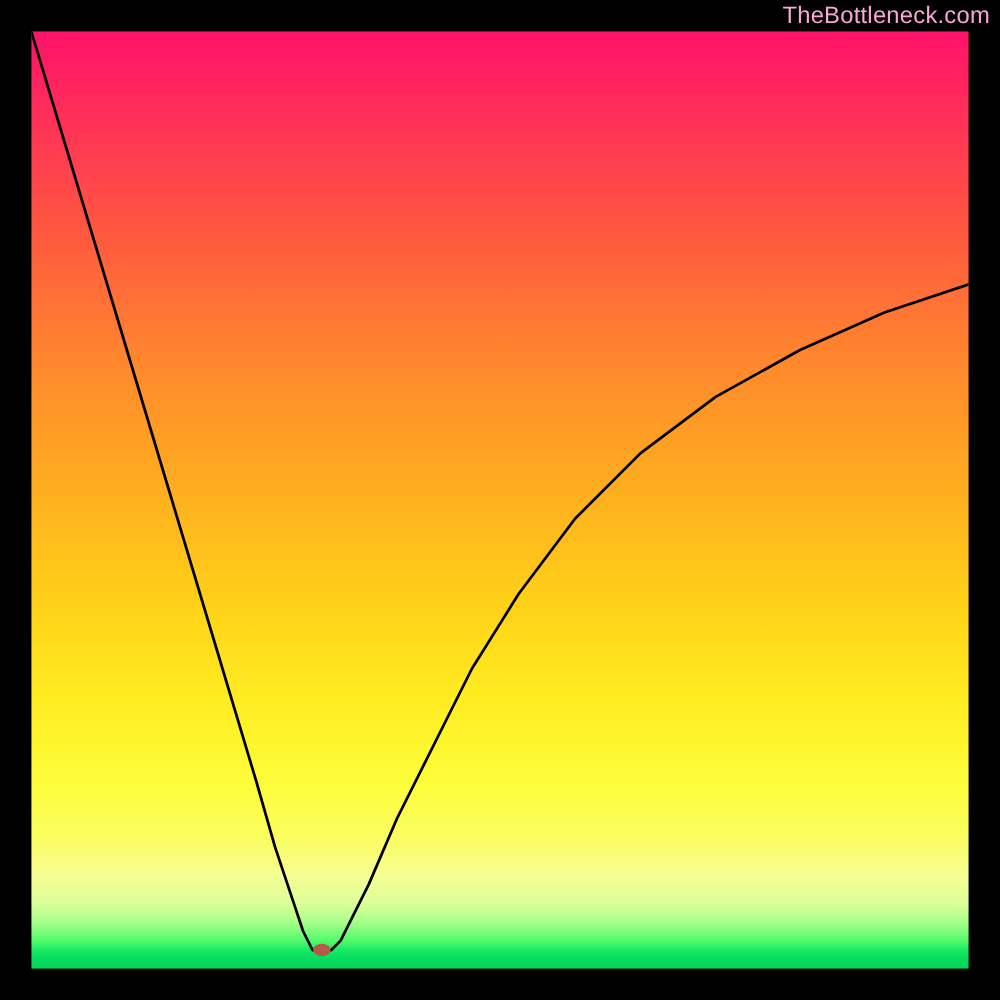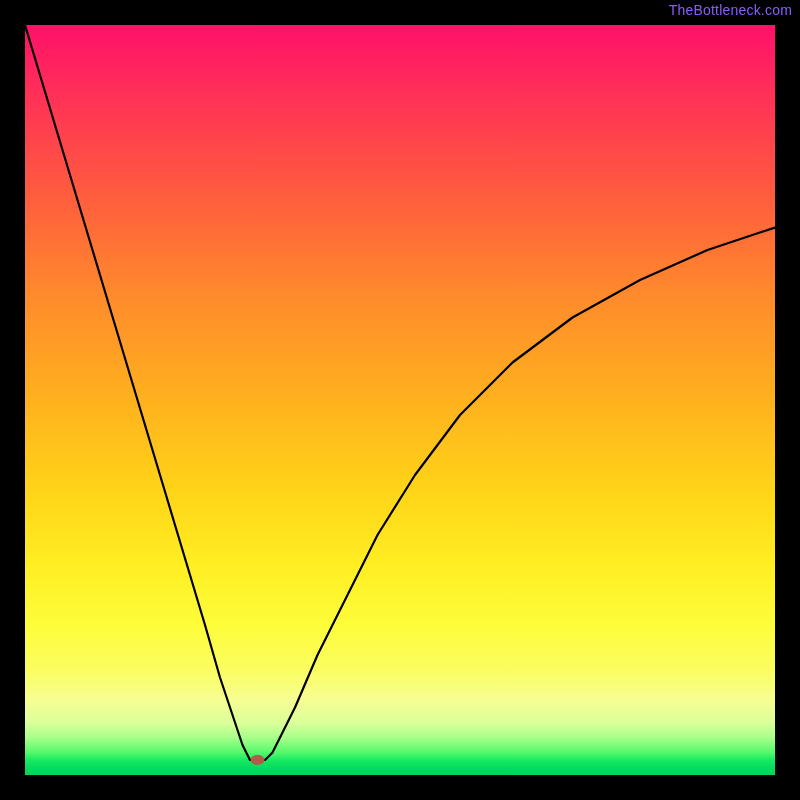--- a/index.html
+++ b/index.html
@@ -62,22 +62,22 @@
     stroke-linecap: round;
   }
   .marker {
     fill: #b45a4a;
     stroke: none;
   }
   .attribution {
     position: absolute;
     top: 2px;
     right: 8px;
-    color: #8b5cf6;
-    font-size: 14px;
+    color: #f9a8d4;
+    font-size: 19px;
     letter-spacing: 0.2px;
     user-select: none;
   }
 </style>
 </head>
 <body>
 
 <div class="frame">
 
   <div class="plot-area">

